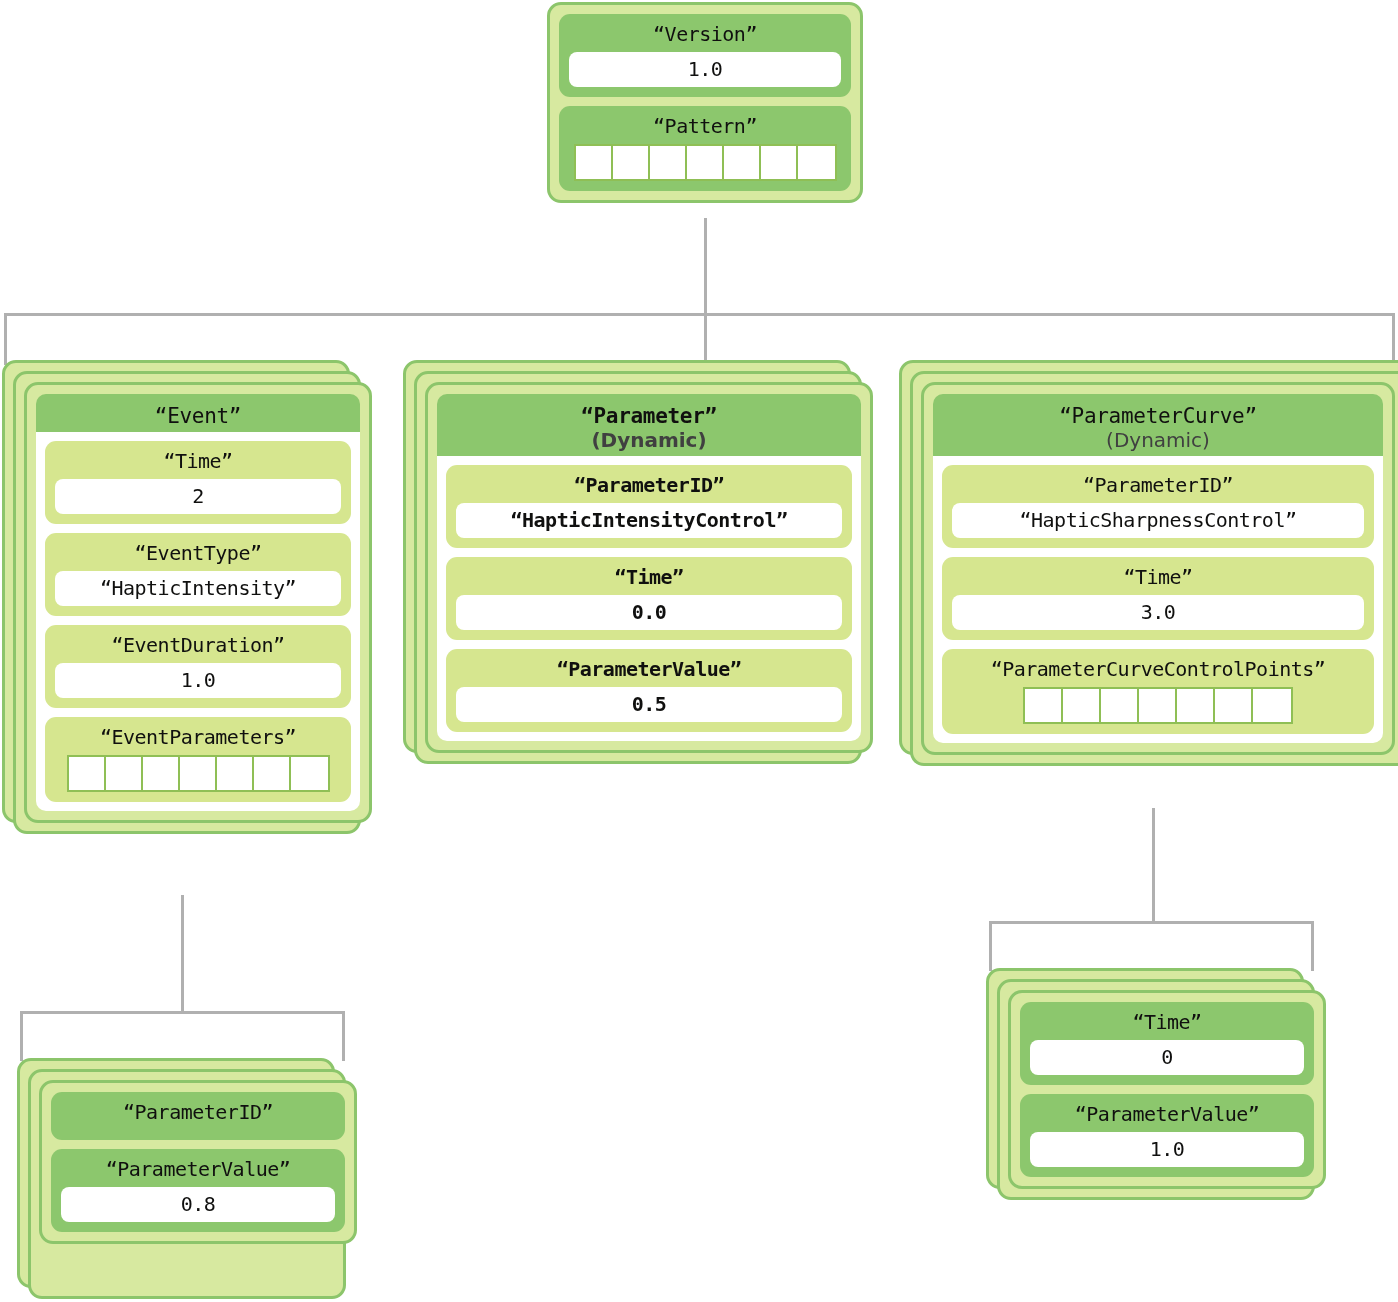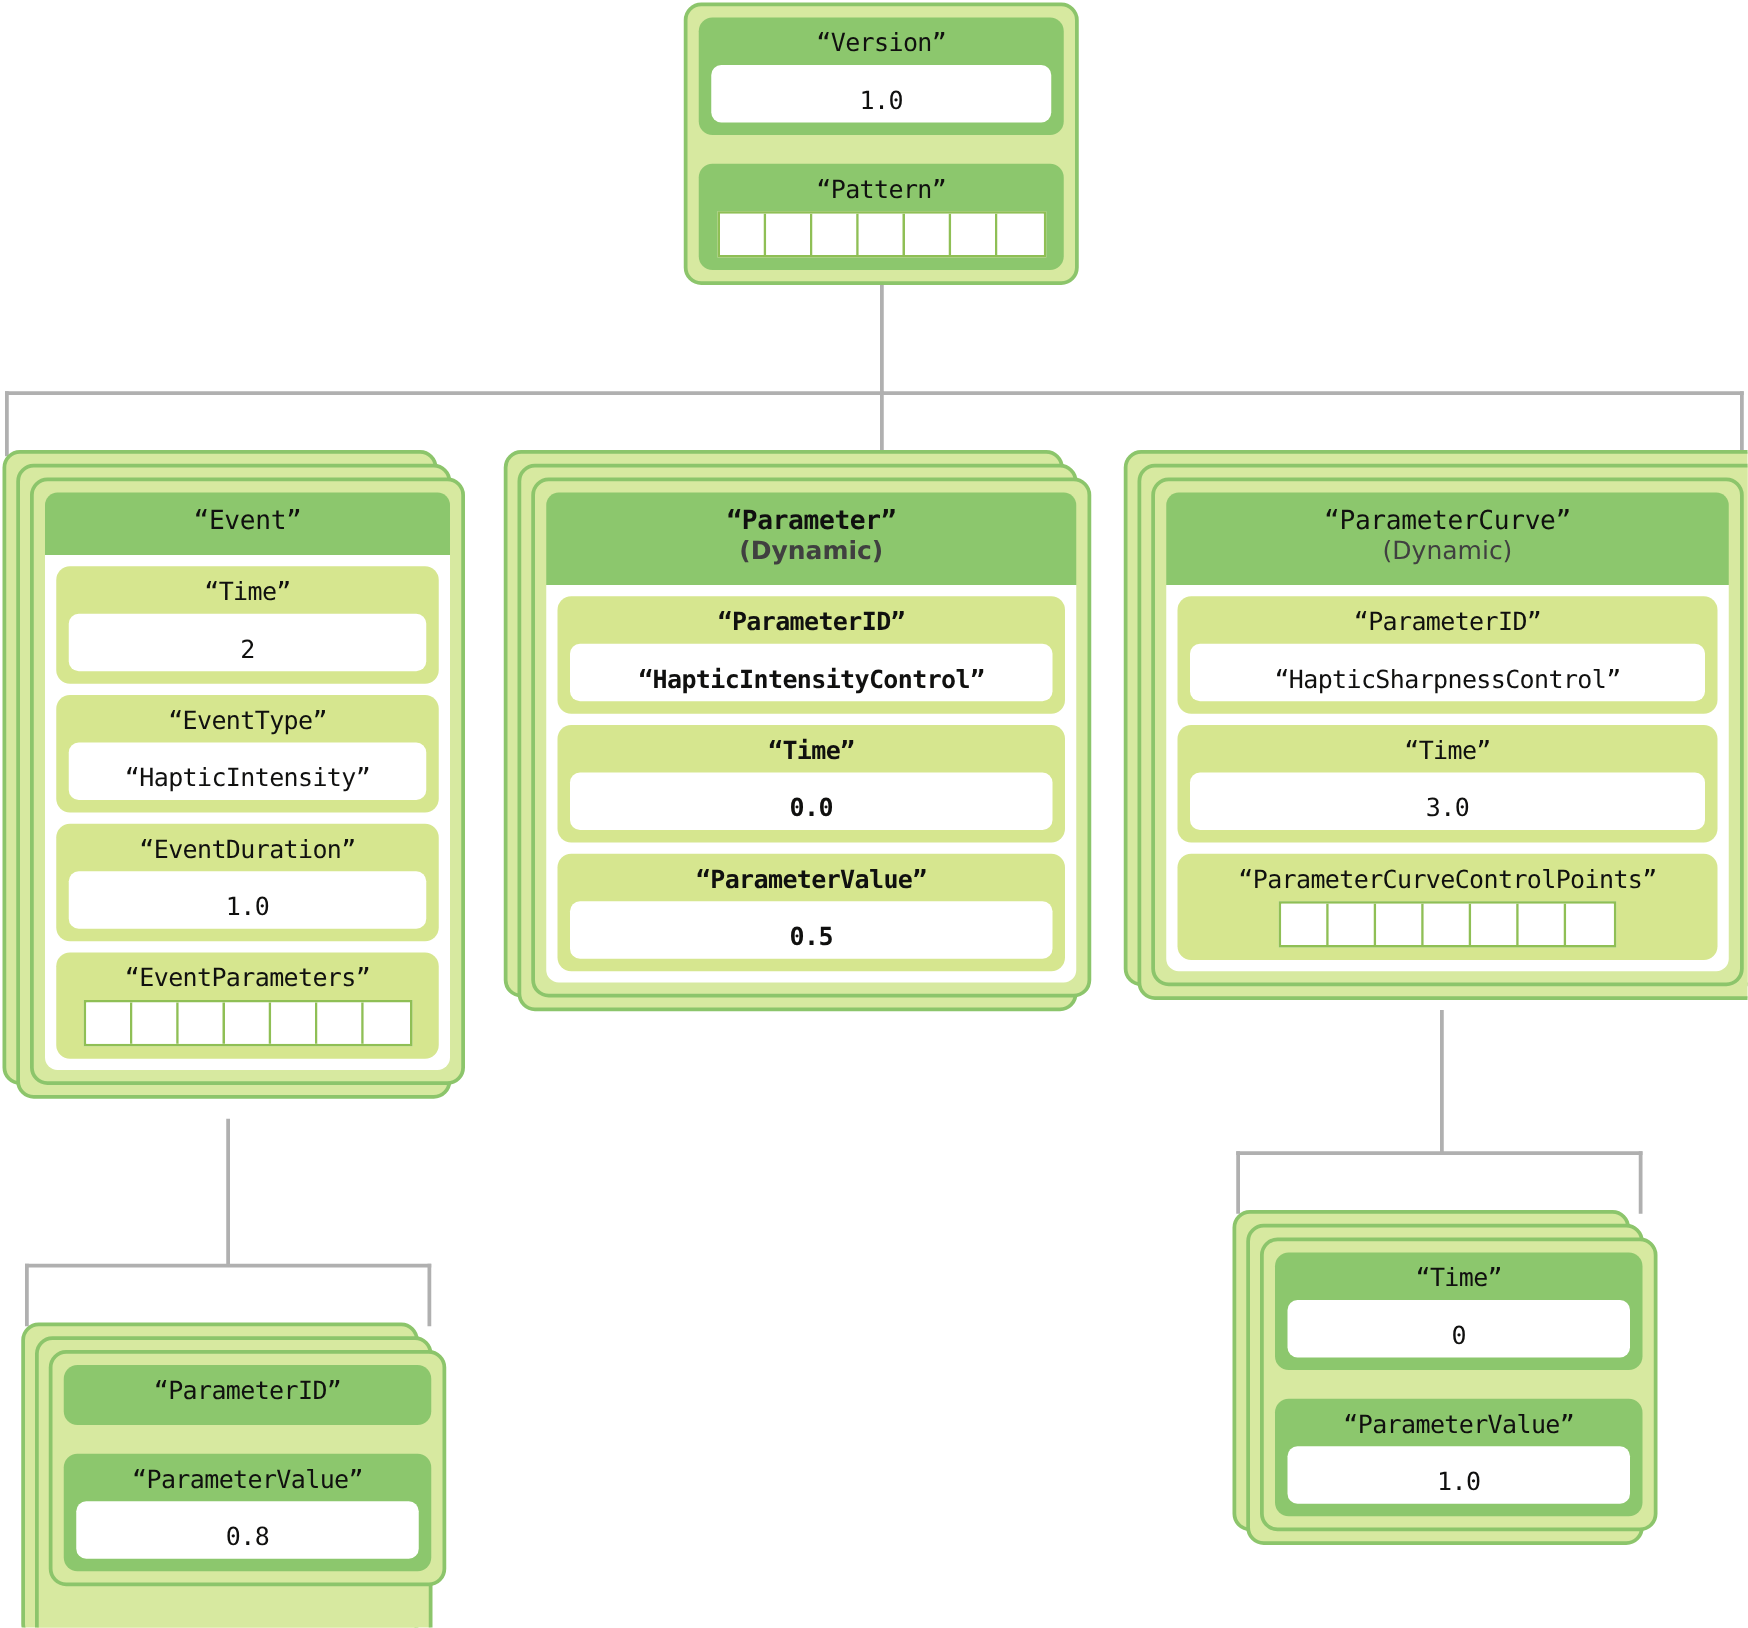--- a/index.html
+++ b/index.html
@@ -18,38 +18,38 @@
 
   
   .node { position: absolute; }
   .stack-l { position: absolute; background: #d7e9a0; border: 3px solid #8cc56b;
              border-radius: 14px; }
   .card { position: relative; background: #d7e9a0; border: 3px solid #8cc56b;
           border-radius: 14px; padding: 9px; }
 
   
   .hdr { background: #8cc76d; border-radius: 10px 10px 0 0;
-         padding: 10px 10px 16px; text-align: center; }
+         padding: 10px 10px 4px; text-align: center; }
   .hdr-title { font-size: 21px; color: #10100f; letter-spacing: -0.3px;
                line-height: 1.15; }
   .hdr-sub { font-family: "DejaVu Sans", "Liberation Sans", sans-serif;
              font-size: 20px; color: #404040; line-height: 1.2; }
   .inner-white { background: #ffffff; border-radius: 0 0 10px 10px;
                  padding: 9px; display: flex; flex-direction: column; gap: 9px; }
   .body-plain { background: transparent; padding: 0;
-                display: flex; flex-direction: column; gap: 23px; }
+                display: flex; flex-direction: column; gap: 9px; }
 
   
   .field { border-radius: 11px; padding: 9px 10px 10px; text-align: center; }
   .field.lt { background: #d6e68f; }
   .field.md { background: #8cc76d; }
   .f-label { font-size: 20px; color: #10100f; letter-spacing: -0.5px;
              display: block; margin-bottom: 7px; line-height: 1.1;
              white-space: nowrap; }
-  .f-value { background: #ffffff; border-radius: 8px; padding: 17px 6px 7px;
+  .f-value { background: #ffffff; border-radius: 8px; padding: 6px 6px 7px;
              font-size: 20px; color: #10100f; text-align: center;
              letter-spacing: -0.5px; white-space: nowrap; line-height: 1.1; }
 
   
   .slots { display: flex; justify-content: center; }
   .slots .strip { display: flex; background: #ffffff;
                   border: 2px solid #8fbf55; }
   .slots .cell { width: 37px; height: 33px; background: #ffffff;
                  border-right: 2px solid #8fbf55; }
   .slots .cell:last-child { border-right: none; }

